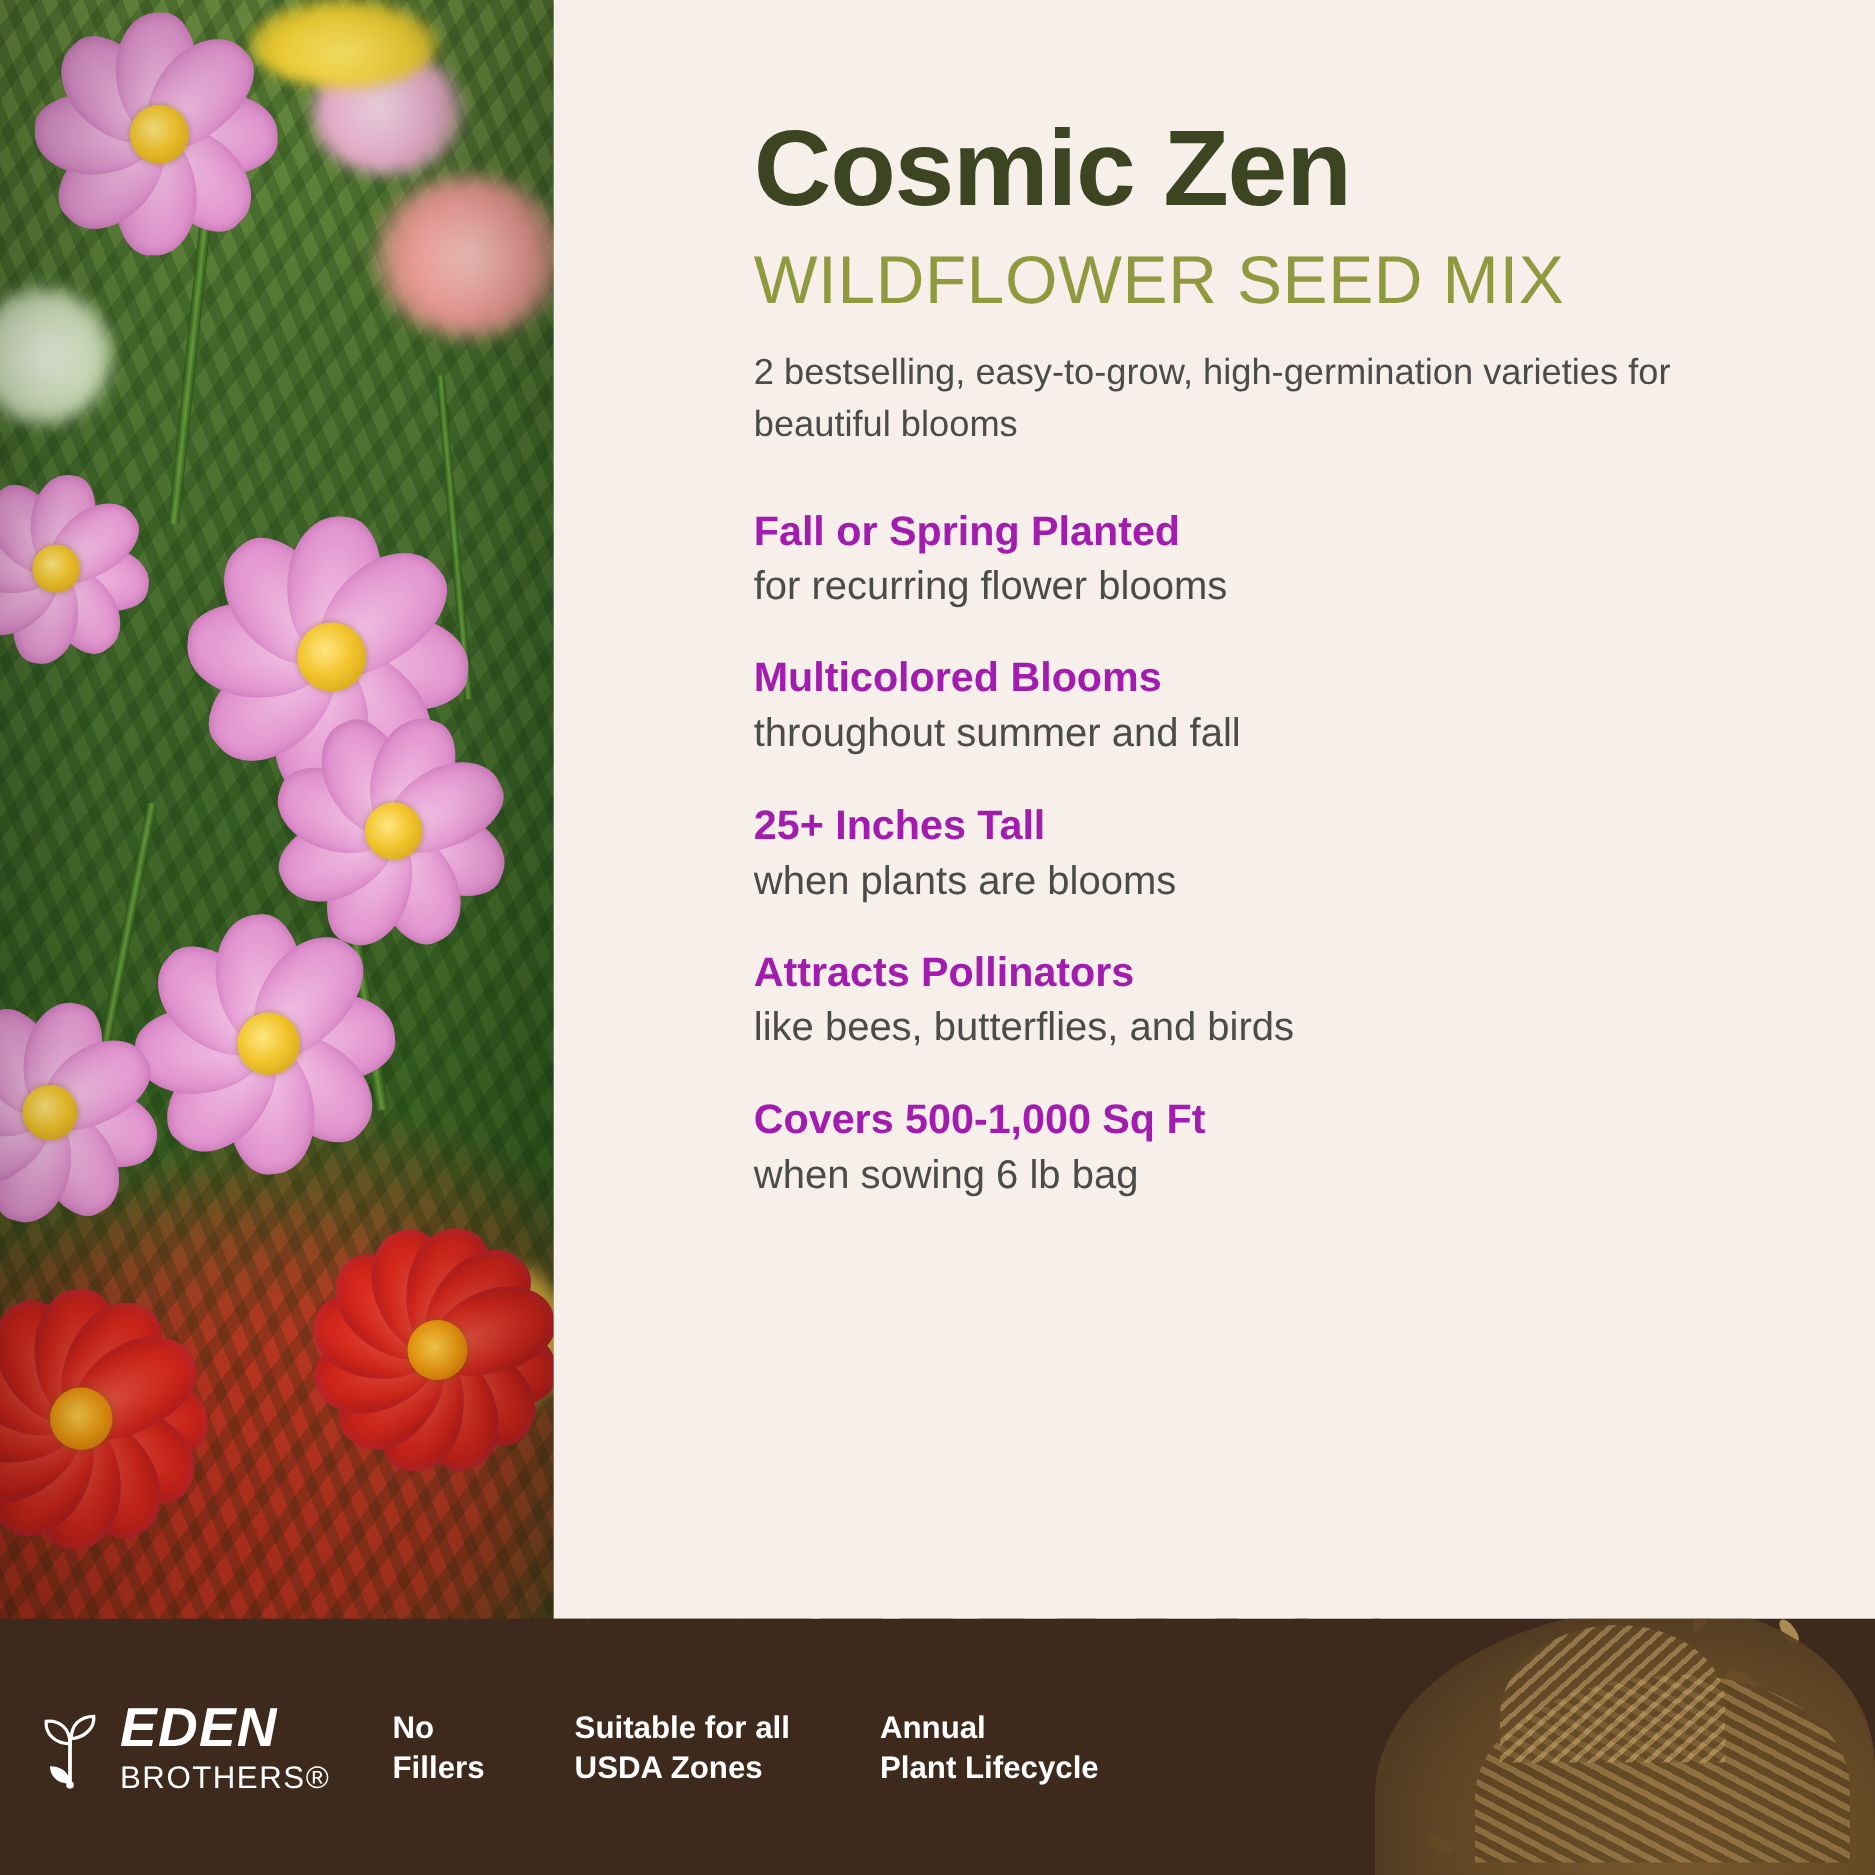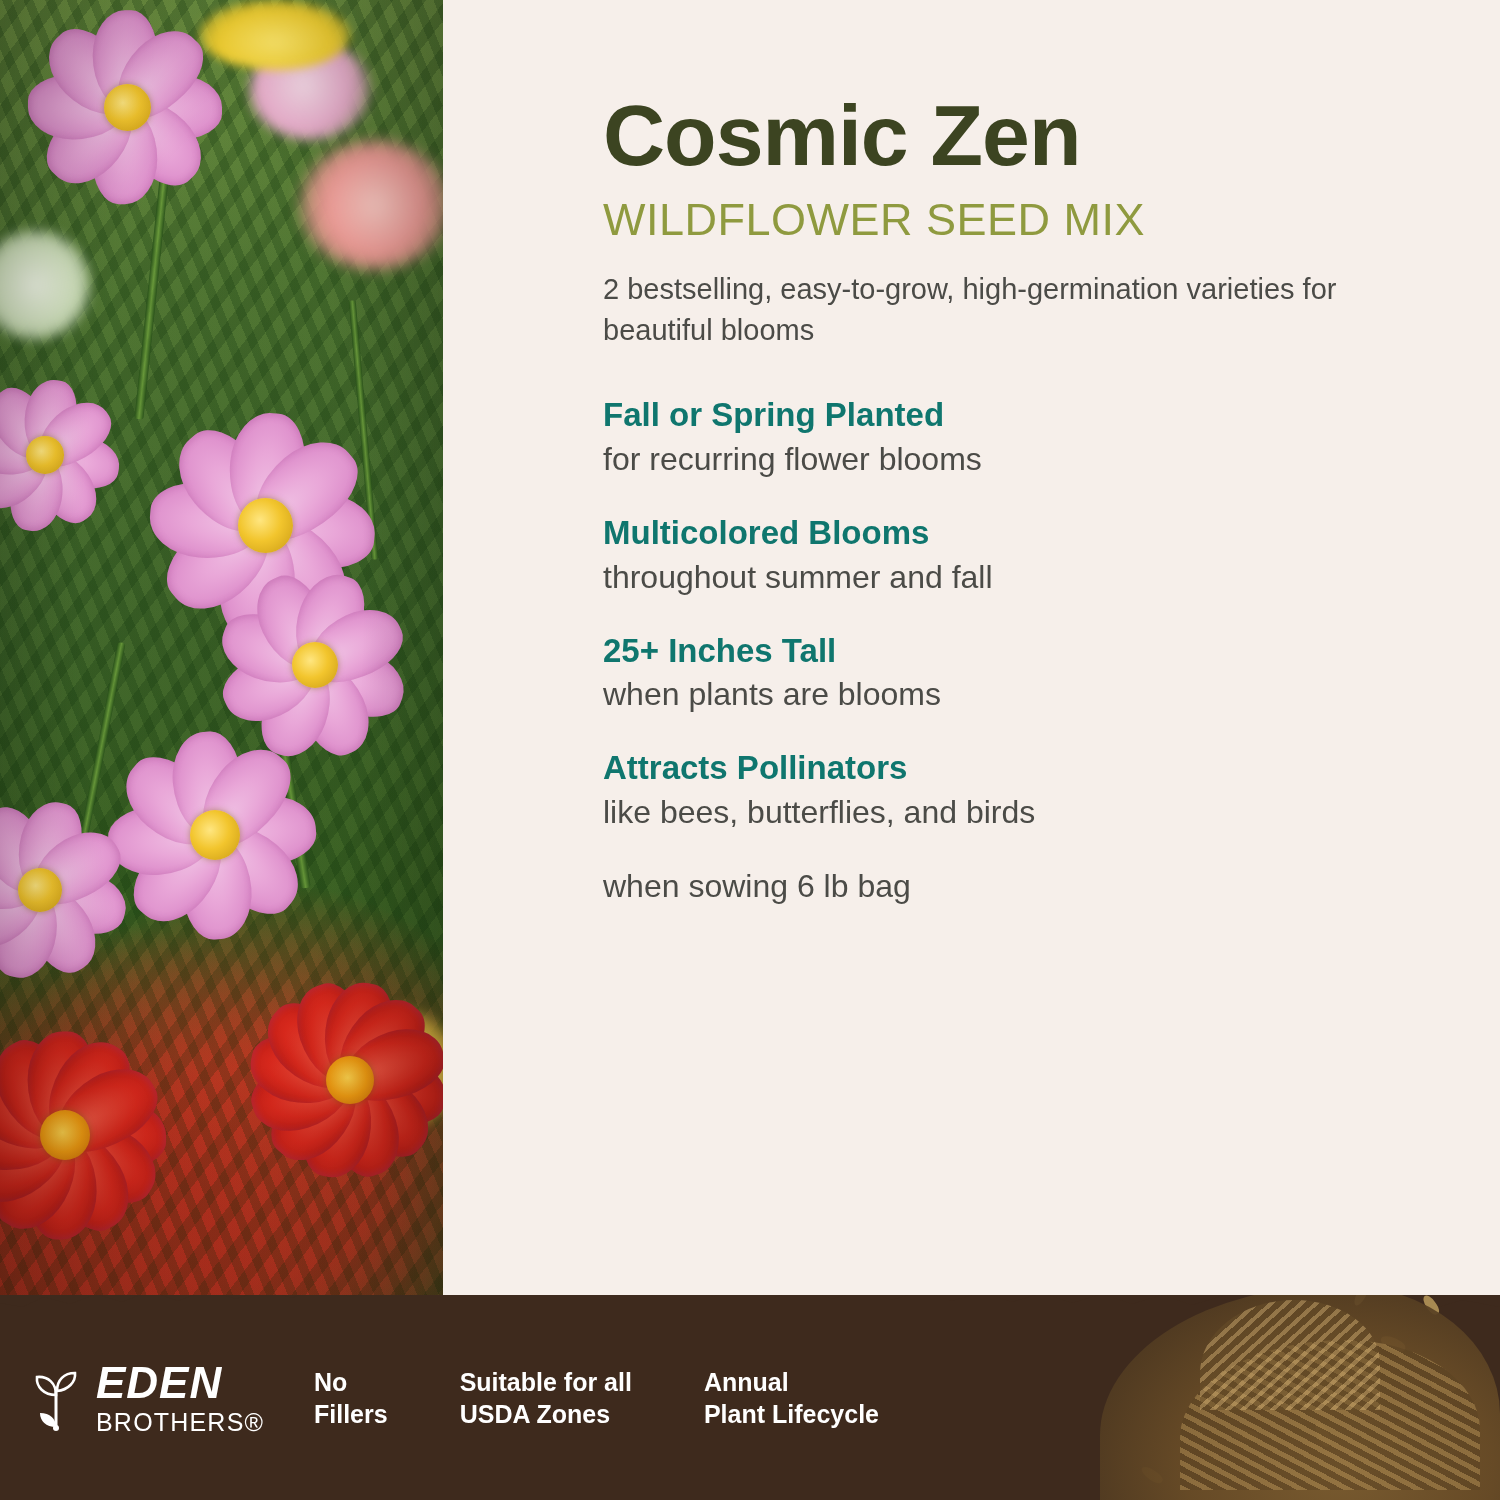--- a/index.html
+++ b/index.html
@@ -113,41 +113,41 @@
   }
   .title {
     font-size: 86px;
     line-height: 1.02;
     font-weight: bold;
     color: #3c4421;
     letter-spacing: -1px;
     margin: 0 0 6px 0;
   }
   .subtitle {
-    font-size: 45px;
+    font-size: 54px;
     line-height: 1.05;
     color: #8f9a3f;
     letter-spacing: 0.5px;
     margin: 16px 0 26px 0;
     font-weight: normal;
   }
   .lede {
     font-size: 29px;
     line-height: 1.42;
     color: #4b4b47;
     margin: 0 0 44px 0;
     max-width: 780px;
   }
   .feature {
     margin-bottom: 34px;
   }
   .feature .head {
     font-size: 33px;
     font-weight: bold;
-    color: #0f766e;
+    color: #a21caf;
     line-height: 1.2;
     margin-bottom: 4px;
   }
   .feature .sub {
     font-size: 32px;
     color: #4b4b47;
     line-height: 1.25;
   }
 
   
@@ -377,20 +377,21 @@
       </div>
       <div class="feature">
         <div class="head">25+ Inches Tall</div>
         <div class="sub">when plants are blooms</div>
       </div>
       <div class="feature">
         <div class="head">Attracts Pollinators</div>
         <div class="sub">like bees, butterflies, and birds</div>
       </div>
       <div class="feature">
+        <div class="head">Covers 500-1,000 Sq Ft</div>
         <div class="sub">when sowing 6 lb bag</div>
       </div>
     </div>
   </div>
 
   <div class="soil">
     <svg class="soil-top-edge" viewBox="0 0 1500 40" preserveAspectRatio="none">
       <path d="M0,40 L0,26 L22,30 L44,20 L70,27 L96,17 L122,25 L150,14 L178,24 L206,13 L236,22 L264,12 L292,21 L320,10 L350,20 L380,9 L410,19 L440,8 L470,18 L500,7 L530,17 L560,8 L592,18 L622,9 L652,19 L682,10 L712,20 L742,11 L772,21 L802,12 L832,22 L862,13 L892,23 L922,14 L952,24 L982,15 L1012,25 L1042,16 L1072,26 L1102,17 L1132,27 L1162,18 L1192,28 L1222,19 L1252,29 L1282,20 L1312,30 L1342,21 L1372,31 L1402,22 L1432,32 L1462,23 L1500,30 L1500,40 Z" fill="#3e2a1d"></path>
     </svg>
 

